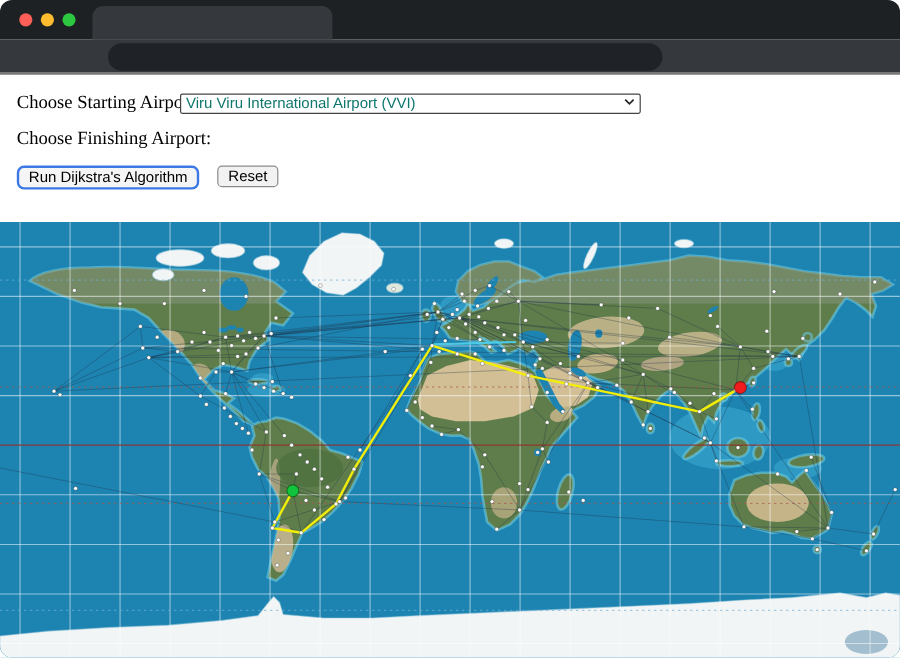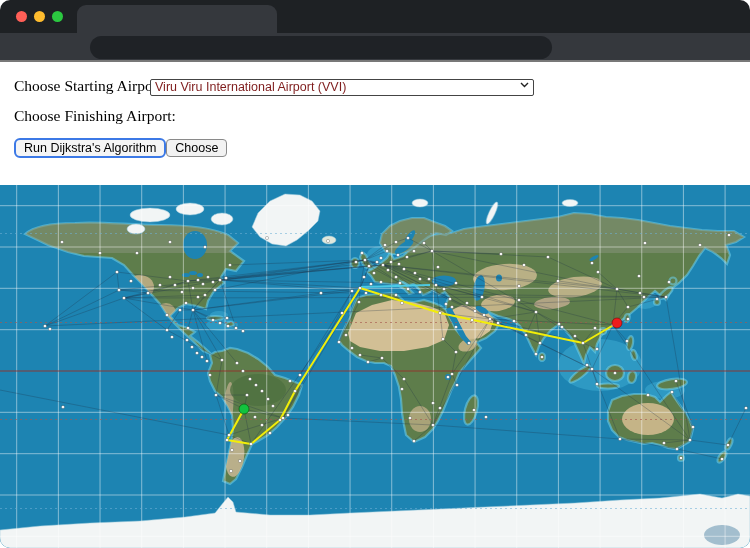--- a/index.html
+++ b/index.html
@@ -12,23 +12,23 @@
   .toolbar{position:relative;height:27px;background:#35383d;border-bottom:2px solid #787878;}
   .addr{position:absolute;left:90px;top:3px;width:462px;height:23px;border-radius:12px;background:#1f2226;}
   
   .controls{position:absolute;left:0;top:64px;width:750px;height:121px;background:#ffffff;box-sizing:border-box;padding:12px 0 0 14px;}
   .row{display:flex;align-items:center;height:19px;margin-bottom:11px;}
   .row2{margin-bottom:13px;}
   .lbl{font-family:"Liberation Serif",serif;font-size:15.5px;color:#000;white-space:nowrap;flex-shrink:0;}
   .lbl1{width:136px;}
   .lbl2{width:143px;}
   .selwrap{position:relative;display:inline-block;height:17px;}
-  select{appearance:none;-webkit-appearance:none;-moz-appearance:none;height:17px;font-family:"Liberation Sans",sans-serif;font-size:12.5px;color:#7f1d1d;background:#fff;border:1px solid #444;border-radius:2px;padding:0 26px 0 4px;box-sizing:border-box;width:100%;}
+  select{appearance:none;-webkit-appearance:none;-moz-appearance:none;height:17px;font-family:"Liberation Sans",sans-serif;font-size:12.5px;color:#0f766e;background:#fff;border:1px solid #444;border-radius:2px;padding:0 26px 0 4px;box-sizing:border-box;width:100%;}
   .chev{position:absolute;right:5px;top:5px;pointer-events:none;line-height:0;}
-  .btnrow{display:flex;align-items:center;gap:0;margin-top:12px;}
+  .btnrow{display:flex;gap:15px;margin-top:12px;}
   .btn{font-family:"Liberation Sans",sans-serif;font-size:12.5px;color:#000;background:#f2f2f2;border:1px solid #8a8a8a;border-radius:4px;height:18px;padding:0 8px;line-height:16px;}
   .btn-focus{border:2px solid #3c79e6;border-radius:6px;height:20px;background:#f5f5f5;}
   
   .mapwrap{position:absolute;left:0;top:185px;width:750px;height:363px;background:#1d84b2;}
   svg{display:block;}
 </style>
 </head>
 <body>
 
 <div class="window">
@@ -57,21 +57,21 @@
               <polyline points="1,1 4.5,4.5 8,1" fill="none" stroke="#222" stroke-width="1.4"></polyline>
             </svg>
         </span>
       </span>
     </div>
     <div class="row row2">
       <span class="lbl lbl2">Choose Finishing Airport:</span>
     </div>
     <div class="btnrow">
       <button class="btn btn-focus">Run Dijkstra's Algorithm</button>
-      <button class="btn">Choose</button>
+      <button class="btn">Reset</button>
     </div>
   </div>
 
   <div class="mapwrap">
     <svg id="mapsvg" width="750" height="363" viewBox="0 0 750 363" xmlns="http://www.w3.org/2000/svg">
       <defs>
         <clipPath id="landclip">
           <path d="M25,49 C35,40 55,38 75,38 C100,36 130,40 160,40 C185,40 210,42 228,50 L238,58 L230,66 L244,76 L236,86 L226,84 L221,92 L224,98 L214,106 L208,116 L206,124 L197,121 L186,119 L178,123 L170,131 L178,140 L188,143 L195,147 L190,151 L198,157 L207,165 L211,169 L203,166 L194,157 L184,148 L175,139 L168,131 L160,119 L152,110 L143,100 L133,90 L124,80 L112,73 L98,72 L84,71 L68,67 L48,60 Z M237,164 L248,168 L258,174 L268,182 L275,190 L285,193 L295,197 L302,200 L299,210 L293,222 L286,232 L277,242 L268,250 L258,256 L252,259 L247,270 L242,282 L236,294 L230,299 L223,296 L225,286 L228,272 L231,258 L233,244 L232,230 L228,222 L222,212 L215,206 L210,196 L208,188 L212,178 L210,170 L215,167 L222,166 L230,163 Z M367,87 L374,83 L381,78 L387,73 L390,68 L394,74 L403,71 L412,63 L421,56 L430,51 L440,49 L452,48 L464,44 L478,42 L494,40 L510,38 L526,36 L542,34 L558,32 L574,28 L590,29 L606,32 L622,33 L638,35 L654,38 L670,41 L686,43 L702,45 L718,46 L734,46 L744,52 L736,57 L726,60 L730,70 L727,79 L721,73 L713,67 L705,63 L699,71 L693,81 L687,90 L679,98 L671,104 L669,110 L666,115 L661,111 L655,106 L649,111 L643,117 L637,123 L630,129 L622,135 L615,139 L607,145 L601,151 L597,159 L595,167 L590,162 L586,170 L584,179 L580,170 L575,159 L570,151 L564,144 L558,140 L551,145 L544,153 L539,161 L536,170 L531,161 L526,150 L520,141 L514,136 L506,133 L498,131 L491,128 L486,125 L490,130 L496,134 L500,137 L495,146 L486,153 L477,157 L470,159 L463,152 L457,145 L451,134 L446,125 L446,119 L449,112 L445,107 L439,110 L433,105 L428,108 L423,110 L419,104 L414,99 L409,100 L403,97 L397,99 L390,99 L382,98 L375,97 L371,91 Z M357,113 L366,110 L378,109 L390,108 L396,109 L404,116 L414,117 L424,115 L434,118 L441,121 L446,125 L450,133 L456,145 L462,152 L469,158 L476,157 L481,163 L474,171 L466,180 L459,188 L456,196 L451,206 L447,216 L443,226 L438,236 L433,244 L425,252 L414,257 L406,250 L404,240 L402,228 L401,214 L399,202 L395,190 L391,181 L384,178 L375,178 L366,176 L357,172 L349,166 L342,160 L339,156 L342,148 L346,140 L350,132 L352,124 L355,117 Z M612,215 L622,211 L634,209 L646,209 L655,212 L660,217 L666,211 L671,207 L674,212 L679,219 L685,227 L690,236 L693,244 L691,252 L689,257 L682,261 L676,264 L668,263 L660,260 L652,258 L644,259 L636,257 L627,255 L619,252 L612,245 L608,236 L608,226 Z M385,66 L380,58 L382,49 L390,41 L400,36 L412,33 L424,33 L434,37 L445,41 L452,46 L446,50 L436,48 L428,52 L420,58 L414,63 L408,66 L400,69 L392,69 Z M362,67 L366,70 L368,75 L372,80 L375,82 L370,84 L365,82 L362,78 L360,72 Z M400,96 L406,100 L410,105 L413,108 L409,109 L404,104 L399,101 Z"></path>
         </clipPath>
       </defs>

